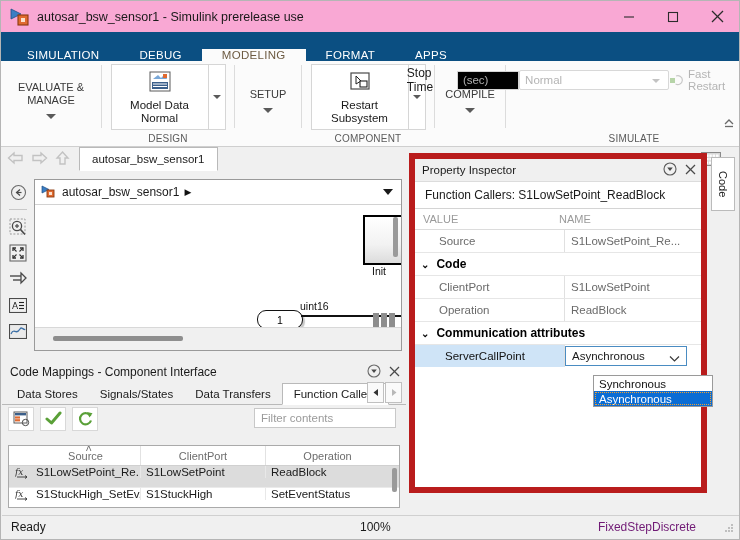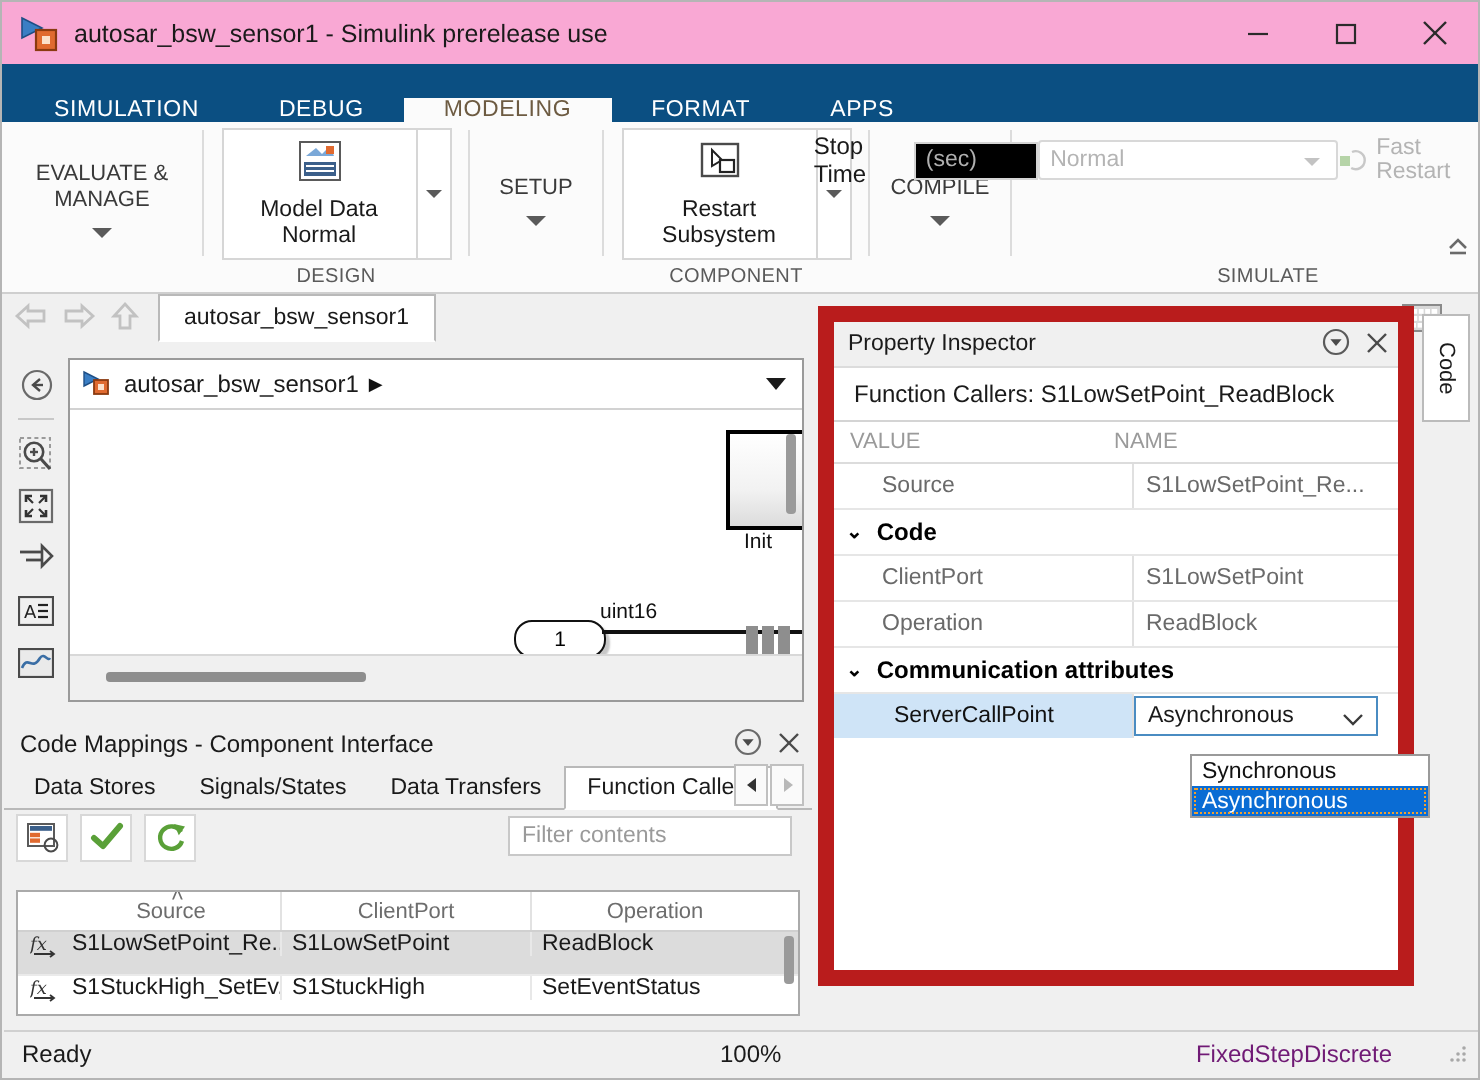--- a/index.html
+++ b/index.html
@@ -94,21 +94,21 @@
   .cmtable{position:absolute;left:6px;top:84px;width:392px;height:63px;border:1px solid #aaa;background:#fff;box-sizing:border-box;overflow:hidden;}
   .cmth{display:flex;height:19px;border-bottom:1px solid #d0d0d0;background:#fff;position:relative;}
   .cmth div{font-size:11px;color:#6d6d6d;display:flex;align-items:center;justify-content:center;border-right:1px solid #e2e2e2;box-sizing:border-box;}
   .cmrow{display:flex;height:21px;border-bottom:1px solid #eaeaea;align-items:flex-start;}
   .cmrow.sel{background:#dcdcdc;}
   .cmrow .c{font-size:11.5px;color:#1a1a1a;display:flex;align-items:center;padding-left:5px;border-right:1px solid #e8e8e8;box-sizing:border-box;overflow:hidden;white-space:nowrap;}
   .cmrow .ic{width:22px;display:flex;align-items:center;justify-content:center;border-right:none;}
   .tvscroll{position:absolute;right:2px;top:22px;width:5px;height:24px;background:#9a9a9a;border-radius:2px;}
 
   
-  .pinsp{position:absolute;left:408px;top:152px;width:298px;height:340px;border:8px solid #b91c1c;background:#fff;box-sizing:border-box;}
+  .pinsp{position:absolute;left:408px;top:152px;width:298px;height:340px;border:6px solid #b91c1c;background:#fff;box-sizing:border-box;}
   .pi-title{height:22px;background:#f0f0f0;display:flex;align-items:center;padding-left:7px;font-size:11.5px;color:#1a1a1a;position:relative;border-bottom:1px solid #dcdcdc;}
   .pi-title .acts{position:absolute;right:5px;top:3px;display:flex;align-items:center;gap:8px;}
   .pi-sub{height:26px;display:flex;align-items:center;padding-left:10px;font-size:12px;color:#1a1a1a;background:#fff;border-bottom:1px solid #d4d4d4;}
   .pi-hdr{display:flex;height:20px;border-bottom:1px solid #dcdcdc;}
   .pi-hdr .h{font-size:11px;color:#9a9a9a;display:flex;align-items:center;padding-left:8px;box-sizing:border-box;}
   .pi-row{display:flex;height:22px;border-bottom:1px solid #e6e6e6;align-items:stretch;}
   .pi-row .n{width:150px;box-sizing:border-box;display:flex;align-items:center;padding-left:24px;font-size:11.5px;color:#6a6a6a;border-right:1px solid #e0e0e0;}
   .pi-row .v{flex:1;display:flex;align-items:center;padding-left:6px;font-size:11.5px;color:#6a6a6a;overflow:hidden;white-space:nowrap;}
   .pi-sect{display:flex;height:22px;align-items:center;border-bottom:1px solid #e6e6e6;padding-left:6px;font-size:12px;font-weight:bold;color:#000;}
   .pi-sect .chev{margin-right:7px;font-size:10px;color:#000;}

